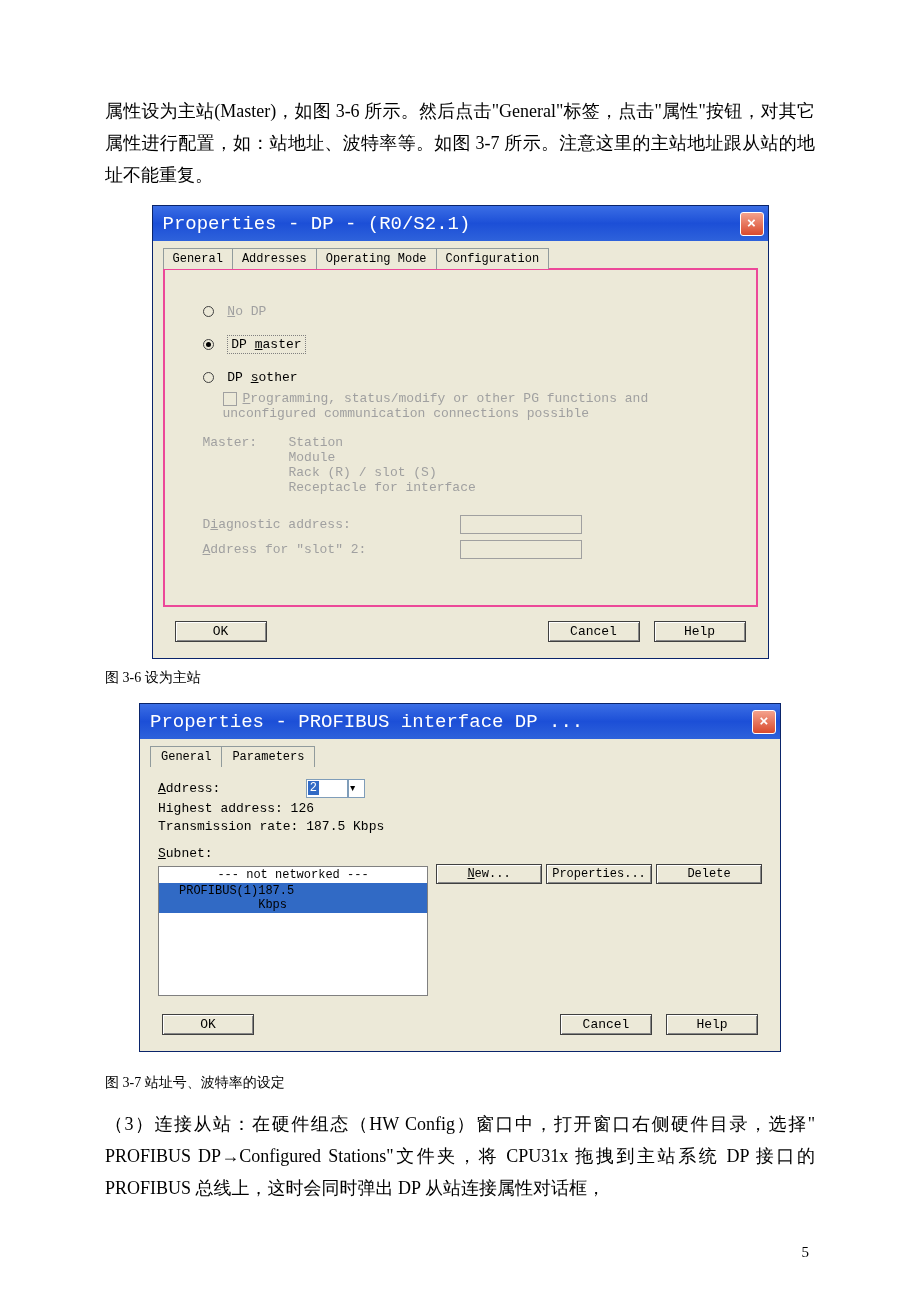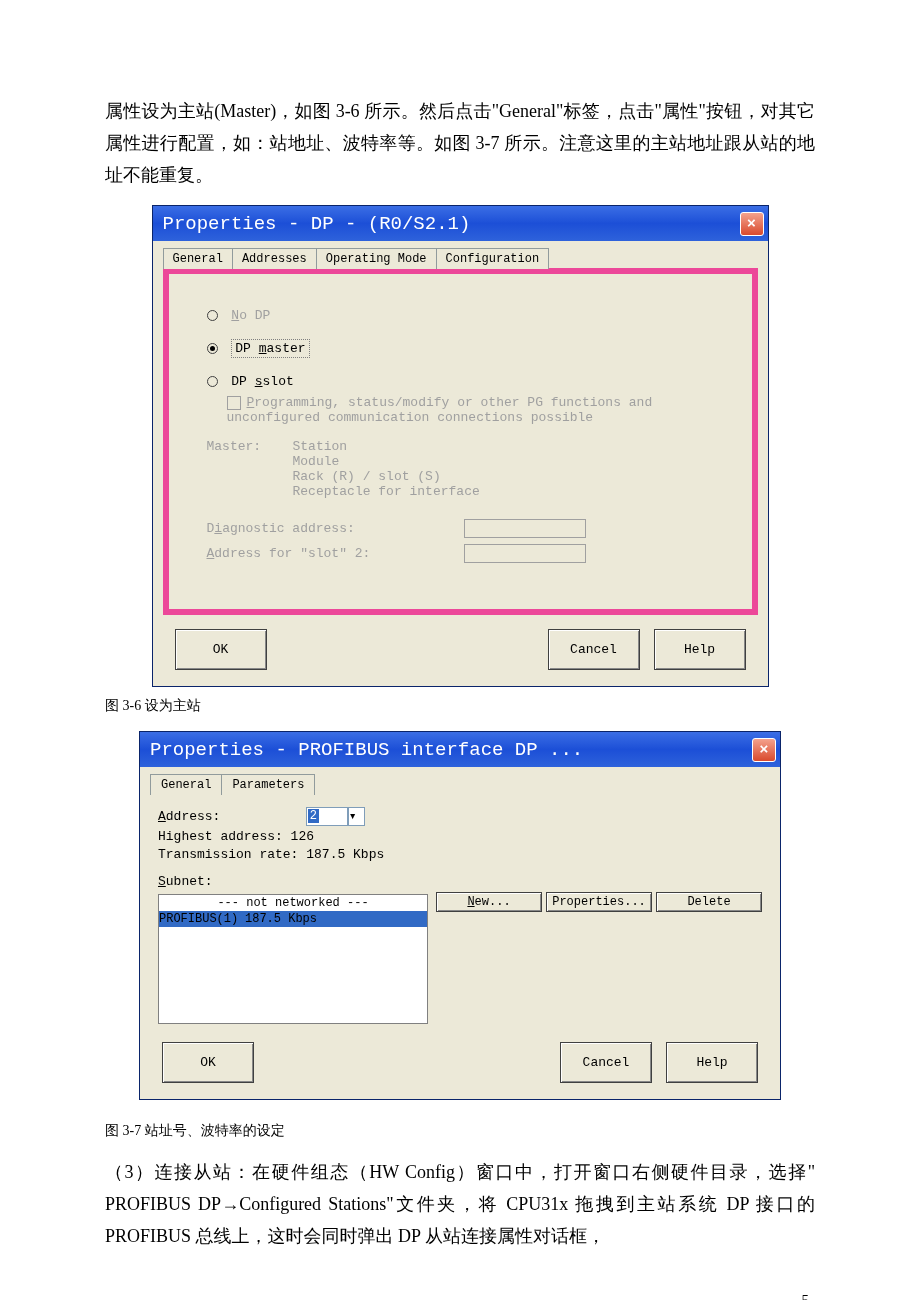--- a/index.html
+++ b/index.html
@@ -86,21 +86,21 @@
     position: relative;
     top: 1px;
     margin-right: -1px;
     color: #000;
   }
   .d1 .tab.active {
     background: #ece9d8;
     z-index: 2;
   }
   .d1 .tabpanel {
-    border: 6px solid #ec4899;
+    border: 2px solid #ec4899;
     margin: 0 10px 0 10px;
     padding: 28px 24px 40px 38px;
     background: #ece9d8;
     min-height: 260px;
   }
   .radio-row {
     margin: 6px 0 18px 0;
   }
   .radio-dot {
     display: inline-block;
@@ -144,21 +144,21 @@
     padding: 14px 22px 16px 22px;
     display: flex;
     justify-content: space-between;
   }
   .winbtn {
     font-family: "Courier New", monospace;
     font-size: 13px;
     background: #ece9d8;
     border: 1px solid #404040;
     box-shadow: inset 1px 1px 0 #fff, inset -1px -1px 0 #888;
-    padding: 12px 0;
+    padding: 2px 0;
     text-align: center;
     width: 90px;
   }
   .btn-right-group { display:flex; gap:14px; }
 
   
   .d2 .tabrow2 { padding: 6px 6px 0 10px; }
   .d2 .tab2 {
     display:inline-block;
     border:1px solid #919b9c;
@@ -186,21 +186,21 @@
     margin:1px;
   }
   .d2 .subnet-box {
     border:1px solid #808080;
     background:#fff;
     margin-top:2px;
     height:130px;
     box-sizing:border-box;
     font-size:12px;
   }
-  .d2 .subnet-row { padding:1px 0; }
+  .d2 .subnet-row { padding:1px 20px; }
   .d2 .subnet-row.sel { background:#316ac5; color:#000000; display:flex; justify-content:space-between; }
   .d2 .side-btns { display:flex; flex-direction:row; gap:4px; margin-left:8px;}
   .d2 .sidebtn {
     background:#ece9d8;
     border:1px solid #404040;
     box-shadow: inset 1px 1px 0 #fff, inset -1px -1px 0 #888;
     font-size:12px; padding:2px 0; width:104px; text-align:center;
     white-space:nowrap;
   }
   .d2 .sidebtn u{ text-decoration:underline; }
@@ -230,21 +230,21 @@
           <span class="radio-label disabled"><u>N</u><span>o DP</span></span>
         </div>
 
         <div class="radio-row">
           <span class="radio-dot checked"></span>
           <span class="radio-label dotted-box"><span>DP </span><u>m</u><span>aster</span></span>
         </div>
 
         <div class="radio-row" style="margin-bottom:6px;">
           <span class="radio-dot"></span>
-          <span class="radio-label"><span>DP </span><u>s</u><span>slot</span></span>
+          <span class="radio-label"><span>DP </span><u>s</u><span>other</span></span>
         </div>
 
         <div class="sub-indent disabled" style="margin-bottom:14px;">
           <span class="chk-box"></span><u>P</u><span>rogramming, status/modify or other PG functions and unconfigured communication connections possible</span>
         </div>
 
         <div class="disabled" style="display:flex;">
           <div style="width:86px;">Master:</div>
           <div>
             <div>Station</div>

